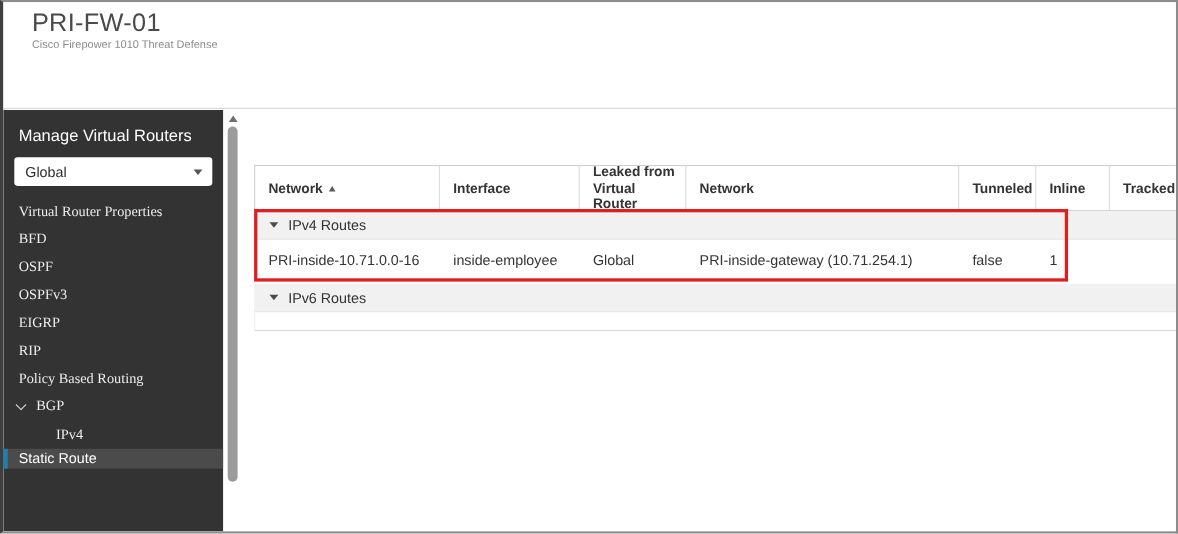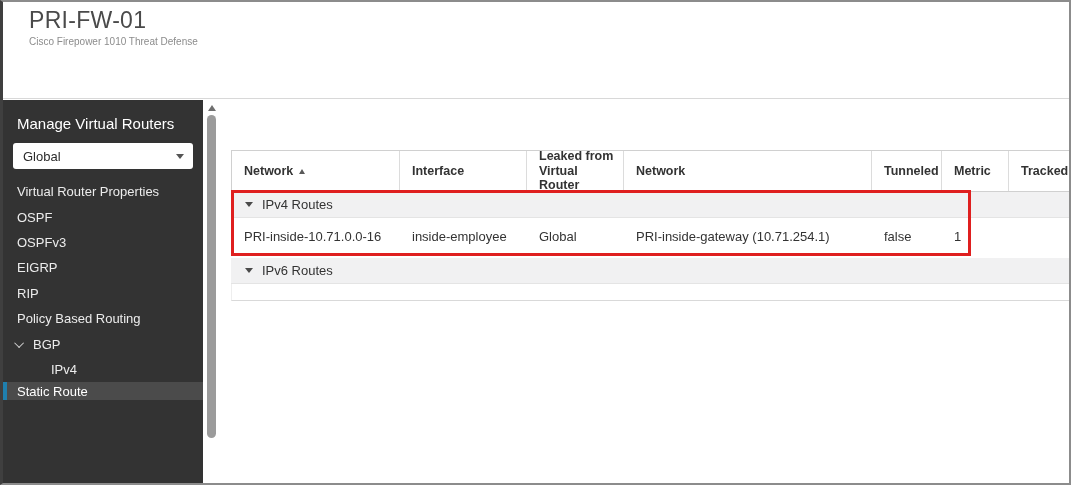--- a/index.html
+++ b/index.html
@@ -19,21 +19,21 @@
   .device-subtitle { position:absolute; left:26px; top:34px; font-size:10px; color:#8c8c8c; }
   .tabbar { position:absolute; left:30px; bottom:0; display:flex; }
   .tab { position:relative; height:34px; line-height:32px; padding:0 14px; margin-right:14px; font-size:13.5px; color:#404040; cursor:pointer; }
   .tab.active { color:#2b2b2b; }
   .tab.active::after { content:""; position:absolute; left:0; right:0; bottom:0; height:4px; background:#1f7ebe; }
   
   .sidebar { position:absolute; top:98px; left:0; bottom:0; width:200px; background:#333333; }
   .sidebar-heading { padding:15px 14px 11px 14px; font-size:15px; font-weight:500; color:#ffffff; }
   .router-select { position:relative; margin:0 10px; height:26px; background:#fff; border-radius:3px; display:flex; align-items:center; padding:0 10px; font-size:13px; color:#2b2b2b; cursor:pointer; }
   .caret-down { position:absolute; right:9px; top:11px; width:0; height:0; border-left:4px solid transparent; border-right:4px solid transparent; border-top:5px solid #555; }
-  .nav { margin-top:10px; list-style:none; }
+  .nav { margin-top:10px; list-style:none;font-family:Liberation Serif, serif; }
   .nav li { height:25.4px; display:flex; align-items:center; padding-left:14px; font-size:13px; color:#ececec; cursor:pointer; }
   .nav li.child { padding-left:48px; }
   .chevron-down { width:7px; height:7px; border-left:1.6px solid #cfcfcf; border-bottom:1.6px solid #cfcfcf; transform:rotate(-45deg) translateY(-2px); margin-right:9px; }
   .nav-selected { height:18px; display:flex; align-items:center; background:#4b4b4b; border-left:4px solid #1f7fae; padding-left:10px; font-size:13px; color:#ffffff; cursor:pointer; }
   
   .vscrollbar { position:absolute; top:98px; left:200px; bottom:0; width:17px; background:#ffffff; }
   .scroll-up-btn { position:absolute; top:1px; left:0; width:17px; height:14px; display:flex; justify-content:center; align-items:center; cursor:pointer; }
   .arrow-up { width:0; height:0; border-left:4px solid transparent; border-right:4px solid transparent; border-bottom:6px solid #6f6f6f; }
   .scroll-thumb { position:absolute; top:15px; left:4px; width:9px; height:323px; background:#9b9b9b; border-radius:5px; cursor:pointer; }
   
@@ -61,20 +61,21 @@
 </div>
 
 <div class="sidebar">
   <div class="sidebar-heading">Manage Virtual Routers</div>
   <div class="router-select">
     <span>Global</span>
     <span class="caret-down"></span>
   </div>
   <ul class="nav">
     <li>Virtual Router Properties</li>
+    <li>BFD</li>
     <li>OSPF</li>
     <li>OSPFv3</li>
     <li>EIGRP</li>
     <li>RIP</li>
     <li>Policy Based Routing</li>
     <li>
       <span class="chevron-down"></span>
       <span>BGP</span>
     </li>
     <li class="child">IPv4</li>
@@ -94,21 +95,21 @@
 
     <div class="thead">
       <div class="th c0">
         <span>Network</span>
         <span class="sort-arrow"></span>
       </div>
       <div class="th c1">Interface</div>
       <div class="th c2">Leaked from Virtual Router</div>
       <div class="th c3">Network</div>
       <div class="th c4">Tunneled</div>
-      <div class="th c5">Metric</div>
+      <div class="th c5">Inline</div>
       <div class="th c6">Tracked</div>
     </div>
 
     <div class="group-row">
       <span class="tri-down"></span>
       <span>IPv4 Routes</span>
     </div>
 
     <div class="data-row">
       <div class="td c0">PRI-inside-10.71.0.0-16</div>

